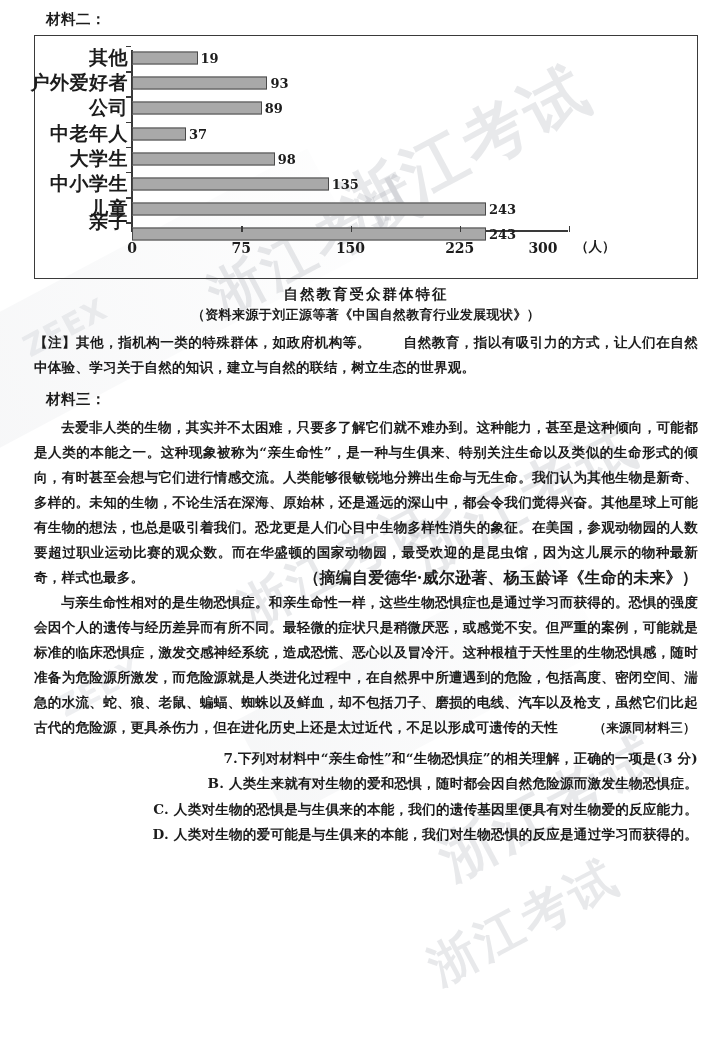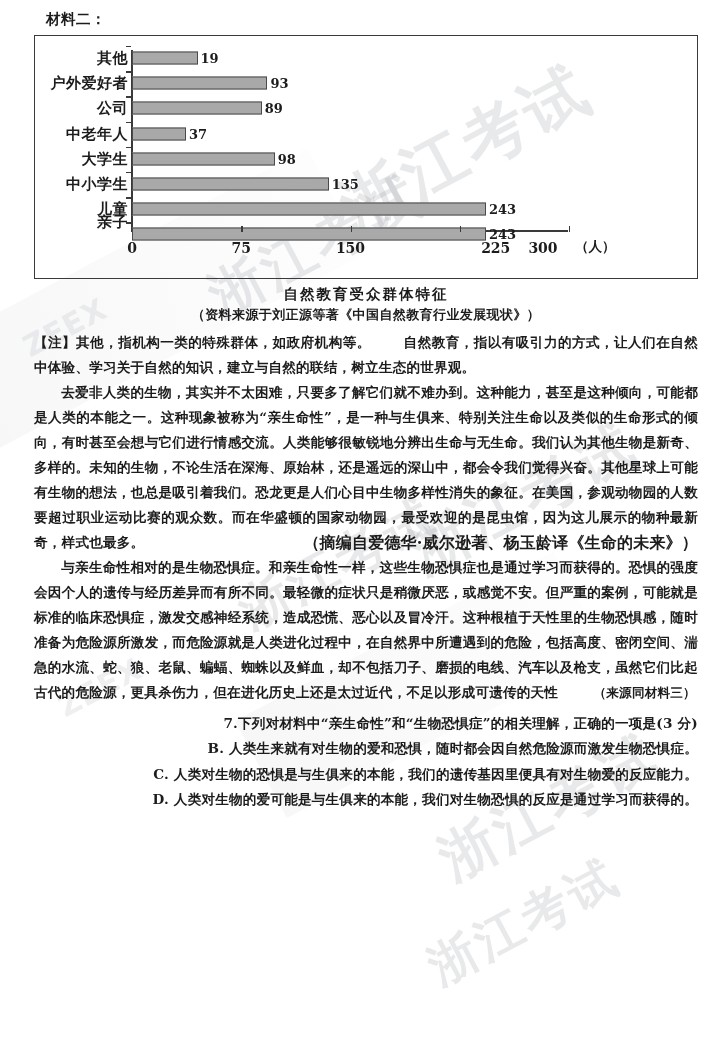--- a/index.html
+++ b/index.html
@@ -87,21 +87,21 @@
     position: absolute;
     left: 0; right: 0; top: 0; bottom: 0;
   }
   
   .cat-label {
     position: absolute;
     right: calc(100% - 93px);
     text-align: right;
     font-family: "DejaVu Serif", "Liberation Serif", serif;
     font-weight: 700;
-    font-size: 15px;
+    font-size: 19px;
     white-space: nowrap;
     transform: translateY(-50%);
     letter-spacing: 0.5px;
   }
   .bar {
     position: absolute;
     left: 97px;
     height: 13px;
     background: #a9a9a9;
     border: 1.2px solid #4a4a4a;
@@ -271,33 +271,34 @@
         <div class="cat-label" style="top: 186px;">亲子</div>
         <div class="ytick" style="top: 186.4px;"></div>
         <div class="bar" style="top: 198.4px; width: 353.97px; background: rgb(169, 169, 169); border-color: rgb(74, 74, 74);"></div>
         <div class="bar-val" style="top: 198.4px; left: 453.97px;">243</div>
         <div class="xlab" style="left: 97px;">0</div>
         <div class="tick" style="left: 206.25px;"></div>
         <div class="xlab" style="left: 206.25px;">75</div>
         <div class="tick" style="left: 315.5px;"></div>
         <div class="xlab" style="left: 315.5px;">150</div>
         <div class="tick" style="left: 424.75px;"></div>
-        <div class="xlab" style="left: 424.75px; margin-left: 36px;">225</div>
+        <div class="xlab" style="left: 424.75px;">225</div>
         <div class="tick" style="left: 534px;"></div>
         <div class="xlab" style="left: 508px;">300</div>
         <div class="xunit">（人）</div>
       </div>
   </div>
 
   <div class="content">
     <div class="chart-title">自然教育受众群体特征</div>
     <div class="chart-source">（资料来源于刘正源等著《中国自然教育行业发展现状》）</div>
 
     <p class="para note"><span>【注】</span><span>其他，指机构一类的特殊群体，如政府机构等。</span><span class="gap-sp"></span><span>自然教育，指以有吸引力的方式，让人们在自然中体验、学习关于自然的知识，建立与自然的联结，树立生态的世界观。</span></p>
 
+    <div class="mat-head">材料三：</div>
     <p class="para indent"><span>去爱非人类的生物，其实并不太困难，只要多了解它们就不难办到。这种能力，甚至是这种倾向，可能都是人类的本能之一。这种现象被称为“亲生命性”，是一种与生俱来、特别关注生命以及类似的生命形式的倾向，有时甚至会想与它们进行情感交流。人类能够很敏锐地分辨出生命与无生命。我们认为其他生物是新奇、多样的。未知的生物，不论生活在深海、原始林，还是遥远的深山中，都会令我们觉得兴奋。其他星球上可能有生物的想法，也总是吸引着我们。恐龙更是人们心目中生物多样性消失的象征。在美国，参观动物园的人数要超过职业运动比赛的观众数。而在华盛顿的国家动物园，最受欢迎的是昆虫馆，因为这儿展示的物种最新奇，样式也最多。</span><span class="src-inline">（摘编自爱德华·威尔逊著、杨玉龄译《生命的未来》）</span></p>
 
     <p class="para indent"><span>与亲生命性相对的是生物恐惧症。和亲生命性一样，这些生物恐惧症也是通过学习而获得的。恐惧的强度会因个人的遗传与经历差异而有所不同。最轻微的症状只是稍微厌恶，或感觉不安。但严重的案例，可能就是标准的临床恐惧症，激发交感神经系统，造成恐慌、恶心以及冒冷汗。这种根植于天性里的生物恐惧感，随时准备为危险源所激发，而危险源就是人类进化过程中，在自然界中所遭遇到的危险，包括高度、密闭空间、湍急的水流、蛇、狼、老鼠、蝙蝠、蜘蛛以及鲜血，却不包括刀子、磨损的电线、汽车以及枪支，虽然它们比起古代的危险源，更具杀伤力，但在进化历史上还是太过近代，不足以形成可遗传的天性</span><span style="display:inline-block;width:2.6em;"></span><span style="font-size:12.6px;">（来源同材料三）</span></p>
 
     <div class="q-block">
       <div class="q-stem" style="margin-left:-22px;"><span>7.</span><span>下列对材料中“亲生命性”和“生物恐惧症”的相关理解，正确的一项是(3 分)</span></div>
       <div class="q-opt">B. 人类生来就有对生物的爱和恐惧，随时都会因自然危险源而激发生物恐惧症。</div>
       <div class="q-opt">C. 人类对生物的恐惧是与生俱来的本能，我们的遗传基因里便具有对生物爱的反应能力。</div>
       <div class="q-opt">D. 人类对生物的爱可能是与生俱来的本能，我们对生物恐惧的反应是通过学习而获得的。</div>
     </div>

